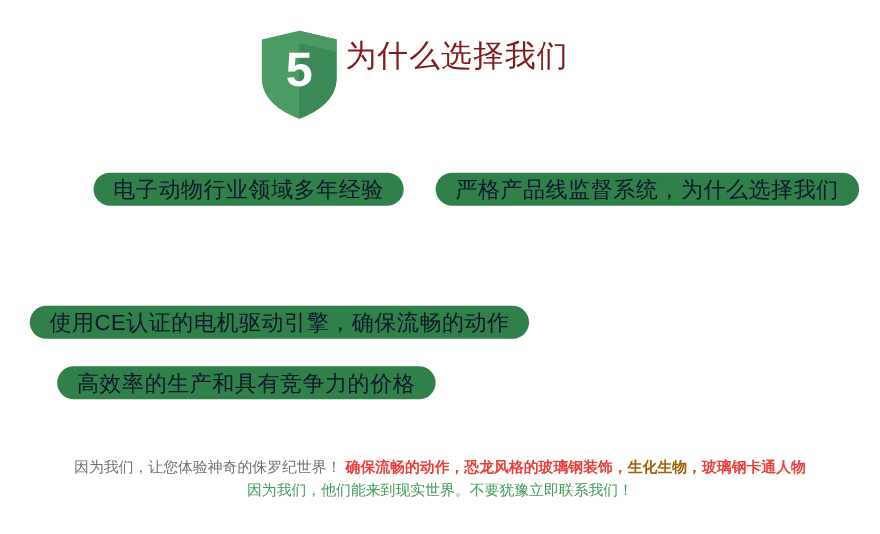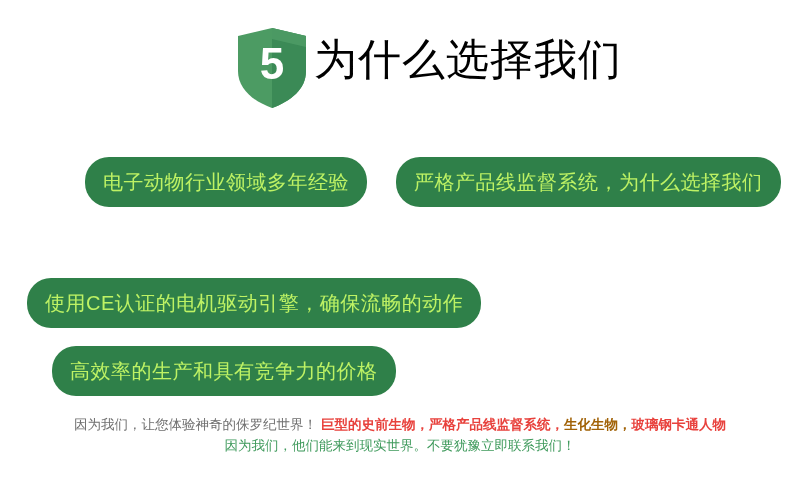--- a/index.html
+++ b/index.html
@@ -16,37 +16,37 @@
   .shield-wrap svg{display:block;width:70px;height:82px;}
   .shield-num{
     position:absolute;left:0;top:0;width:70px;height:82px;
     display:flex;align-items:center;justify-content:center;
     color:#ffffff;font-size:44px;font-weight:bold;line-height:1;
     padding-bottom:8px;box-sizing:border-box;
     font-family:"Liberation Sans","DejaVu Sans",sans-serif;
   }
   .title{
     position:absolute;left:314px;top:36px;
-    font-size:43px;color:#000000;letter-spacing:1px;
+    font-size:28px;color:#7f1d1d;letter-spacing:1px;
     white-space:nowrap;line-height:1.1;
   }
 
   
   .bubble{
-    position:absolute;background:#2f8049;color:#bef264;
+    position:absolute;background:#2f8049;color:#0f172a;
     border-radius:24px;display:flex;align-items:center;
     justify-content:center;white-space:nowrap;
-    font-size:20px;letter-spacing:0.5px;height:50px;
+    font-size:20px;letter-spacing:0.5px;height:30px;
     box-sizing:border-box;padding:0 18px;
   }
   #b1{left:85px;top:157px;}
   #b2{left:396px;top:157px;}
   #b3{left:27px;top:231px;margin-top:47px;}
   #b4{left:381px;top:290px;}
-  #b5{left:52px;top:346px;}
+  #b5{left:52px;top:333px;}
 
   
   .footer{
     position:absolute;left:0;top:414px;width:800px;
     text-align:center;font-size:13.5px;line-height:21px;
   }
   .footer .ln{display:block;white-space:nowrap;}
   .seg-gray{color:#6f6f6f;text-align:right;}
   .seg-red{color:#e8413c;font-weight:bold;}
   .seg-green{color:#a16207;font-weight:bold;}
@@ -75,18 +75,18 @@
 
   <div class="bubble" id="b2">严格产品线监督系统，为什么选择我们</div>
 
   <div class="bubble" id="b3">使用CE认证的电机驱动引擎，确保流畅的动作</div>
 
 
   <div class="bubble" id="b5">高效率的生产和具有竞争力的价格</div>
 
   <div class="footer">
     <span class="ln">
-      <span class="seg-gray">因为我们，让您体验神奇的侏罗纪世界！ </span><span class="seg-red">巨型的史前生物，严格产品线监督系统，</span><span class="seg-green">生化生物，</span><span class="seg-red">玻璃钢卡通人物</span>
+      <span class="seg-gray">因为我们，让您体验神奇的侏罗纪世界！ </span><span class="seg-red">确保流畅的动作，恐龙风格的玻璃钢装饰，</span><span class="seg-green">生化生物，</span><span class="seg-red">玻璃钢卡通人物</span>
     </span>
     <span class="ln seg-greenplain">因为我们，他们能来到现实世界。不要犹豫立即联系我们！</span>
   </div>
 
 </div>
 
 </body></html>

